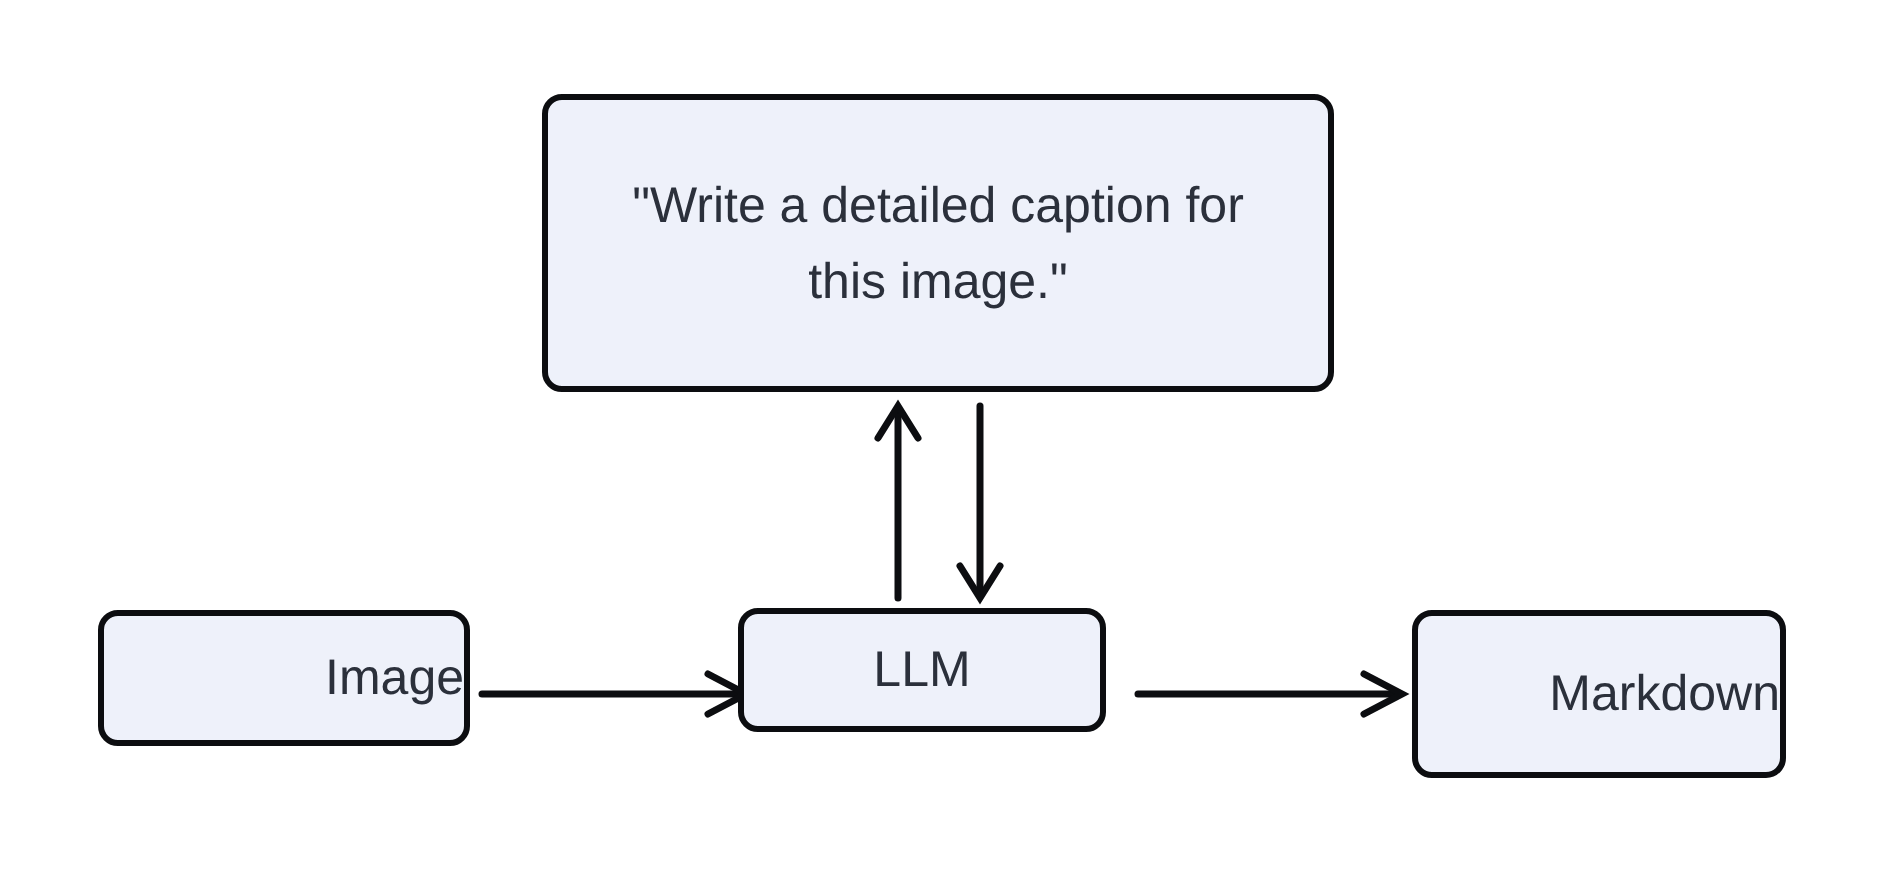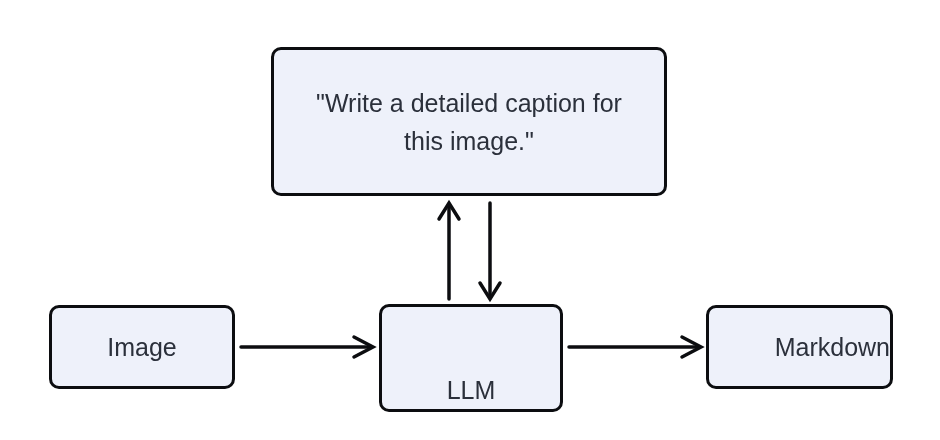--- a/index.html
+++ b/index.html
@@ -33,28 +33,28 @@
     left: 271px;
     top: 47px;
     width: 396px;
     height: 149px;
     padding: 10px 24px;
   }
   .node-image {
     left: 49px;
     top: 305px;
     width: 186px;
-    height: 84px;
+    height: 68px;
+    justify-content: flex-end;
   }
   .node-llm {
-    left: 379px;
+    left: 369px;
     top: 304px;
     width: 184px;
-    height: 108px;
-    align-items: flex-end;
+    height: 62px;
   }
   .node-markdown {
     left: 706px;
     top: 305px;
     width: 187px;
     height: 84px;
     justify-content: flex-end;
   }
   .edges {
     position: absolute;

